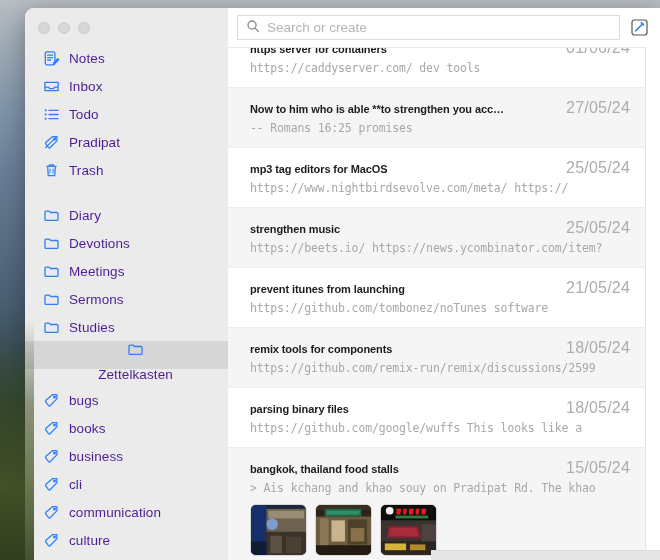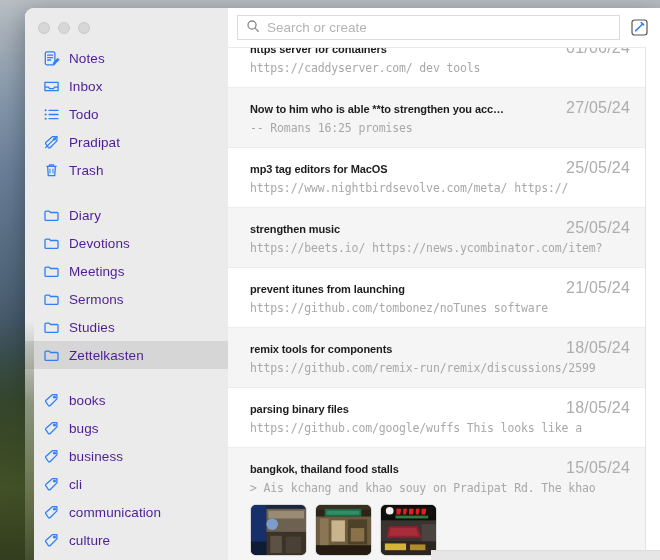--- a/index.html
+++ b/index.html
@@ -80,21 +80,21 @@
 
   .side-item {
     display: flex;
     align-items: center;
     height: 28px;
     padding-left: 10px;
     border-radius: 5px;
     gap: 9px;
     cursor: default;
   }
-  .side-item.selected { background: #d6d6d6; border-radius: 0; margin: 0 -8px; padding-left: 18px; }
+  .side-item.selected { background: #d6d6d6; border-radius: 0; margin: 0 -8px; padding-left: 18px; flex-direction: column; }
   .side-label {
     font-size: 13.5px;
     color: #4c1d95;
     letter-spacing: .1px;
     white-space: nowrap;
   }
   .ico { width: 17px; height: 17px; flex: 0 0 17px; display:block; }
 
   
   #main {
@@ -379,33 +379,33 @@
 
         <div class="side-item">
           <span class="ico">
             <svg viewBox="0 0 17 17">
                 <g fill="none" stroke="#2f7ff5" stroke-width="1.3" stroke-linejoin="round">
               <path d="M9.6 2.6h4.3v4.3l-6.6 6.6a1.3 1.3 0 01-1.9 0L3 10.1a1.3 1.3 0 010-1.9z"></path>
               <circle cx="11.5" cy="5" r=".9"></circle>
             </g>
               </svg>
           </span>
-          <span class="side-label">books</span>
+          <span class="side-label">bugs</span>
         </div>
 
         <div class="side-item">
           <span class="ico">
             <svg viewBox="0 0 17 17">
                 <g fill="none" stroke="#2f7ff5" stroke-width="1.3" stroke-linejoin="round">
               <path d="M9.6 2.6h4.3v4.3l-6.6 6.6a1.3 1.3 0 01-1.9 0L3 10.1a1.3 1.3 0 010-1.9z"></path>
               <circle cx="11.5" cy="5" r=".9"></circle>
             </g>
               </svg>
           </span>
-          <span class="side-label">bugs</span>
+          <span class="side-label">books</span>
         </div>
 
         <div class="side-item">
           <span class="ico">
             <svg viewBox="0 0 17 17">
                 <g fill="none" stroke="#2f7ff5" stroke-width="1.3" stroke-linejoin="round">
               <path d="M9.6 2.6h4.3v4.3l-6.6 6.6a1.3 1.3 0 01-1.9 0L3 10.1a1.3 1.3 0 010-1.9z"></path>
               <circle cx="11.5" cy="5" r=".9"></circle>
             </g>
               </svg>

